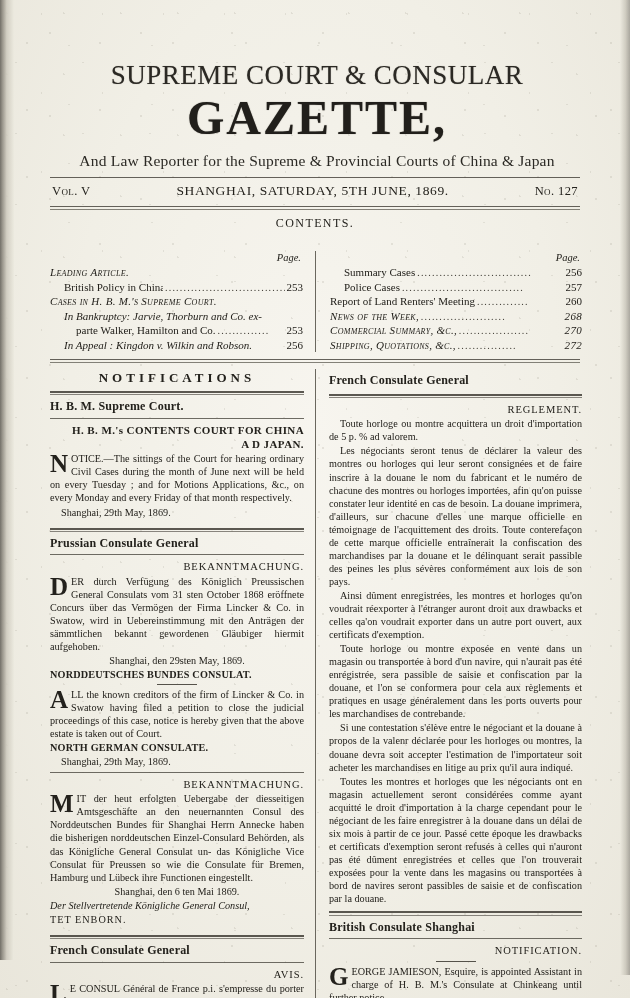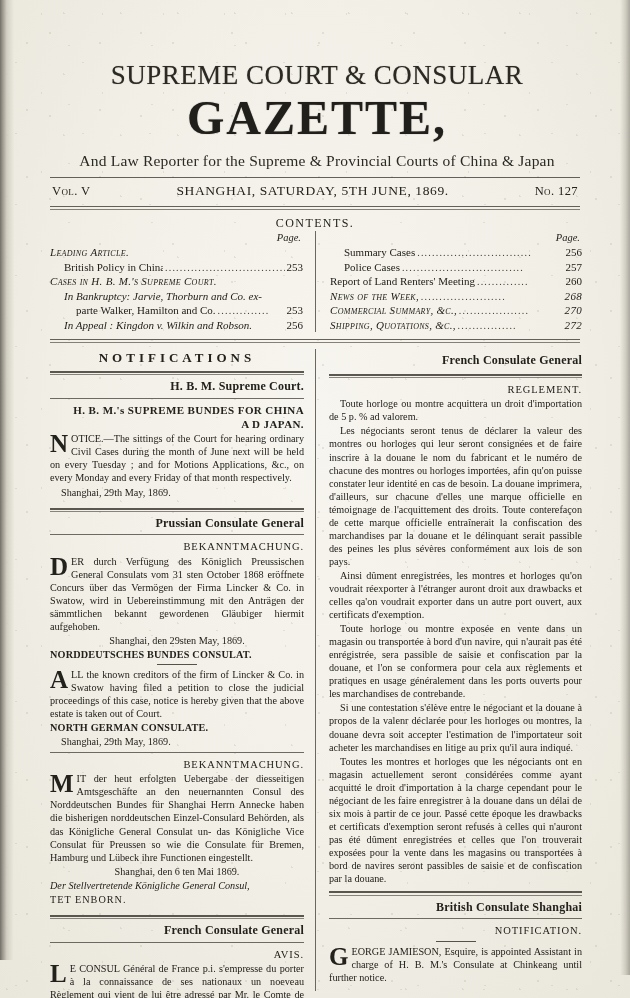--- a/index.html
+++ b/index.html
@@ -72,21 +72,21 @@
   .volline .mid{ font-size:13.5px; letter-spacing:.6px; }
   .sc{ font-variant:small-caps; }
 
   .contents-title{
     text-align:center; font-size:12px; letter-spacing:1.4px;
     margin-top:6px; font-variant:small-caps;
   }
 
   
   .contents{
-    display:flex; margin:0 48px 0 50px; font-size:11px; line-height:1.32;
+    display:flex; margin:20px 48px 0 50px; font-size:11px; line-height:1.32;
   }
   .contents .col{ width:50%; box-sizing:border-box; }
   .contents .col.left{ padding-right:12px; border-right:1px solid #6a675e; }
   .contents .col.right{ padding-left:14px; }
   .pagehead{ text-align:right; font-style:italic; font-size:10.5px; padding-right:2px; }
   .centry{ display:flex; align-items:baseline; white-space:nowrap; }
   .centry .t{ flex:0 1 auto; overflow:hidden; }
   .centry .dots{
     flex:1 1 auto; overflow:hidden; white-space:nowrap; margin:0 2px;
     letter-spacing:1.2px; font-size:10px; color:#3b3830;
@@ -106,21 +106,21 @@
   .col-body.right{ padding-left:13px; }
   .notif-title{
     text-align:center; font-size:13px; letter-spacing:4px; font-weight:bold;
     padding:1px 0 2px;
   }
   .dbl-rule{ margin:2px 0 0 0; }
   .dbl-rule .a{ border-top:2px solid #3f3c35; }
   .dbl-rule .b{ border-top:1px solid #74716a; margin-top:1.5px; }
 
   .sec-head{
-    text-align:right; font-weight:bold; font-size:12px; padding:4px 0 3px;
+    text-align:left; font-weight:bold; font-size:12px; padding:4px 0 3px;
     letter-spacing:.2px;
   }
   .sec-rule{ border-top:1px solid #55524a; }
 
   .subhead{
     text-align:right; font-weight:bold; font-size:11px; padding:5px 0 1px;
     letter-spacing:.4px; line-height:1.25;
   }
   .subhead.small{ font-size:10.5px; font-weight:normal; letter-spacing:.9px; }
   .short-rule{
@@ -253,21 +253,21 @@
       <div class="notif-title">NOTIFICATIONS</div>
       <div class="dbl-rule">
         <hr class="rule a">
           <hr class="rule b">
       </div>
 
       <div class="sec-head">H. B. M. Supreme Court.</div>
       <hr class="rule sec-rule">
 
       <div class="subhead">
-        <div>H. B. M.'s SUPREME BUNDES FOR CHINA</div>
+        <div>H. B. M.'s CONTENTS COURT FOR CHINA</div>
         <div>A D JAPAN.</div>
       </div>
 
       <p class="para">
         <span class="dropcap">N</span><span>OTICE.—The sittings of the Court for hearing ordinary Civil Cases during the month of June next will be held on every Tuesday ; and for Motions Applications, &amp;c., on every Monday and every Friday of that month respectively.</span>
       </p>
       <p class="para dateline">Shanghai, 29th May, 1869.</p>
 
       <div class="gap"></div>
       <div class="dbl-rule">

